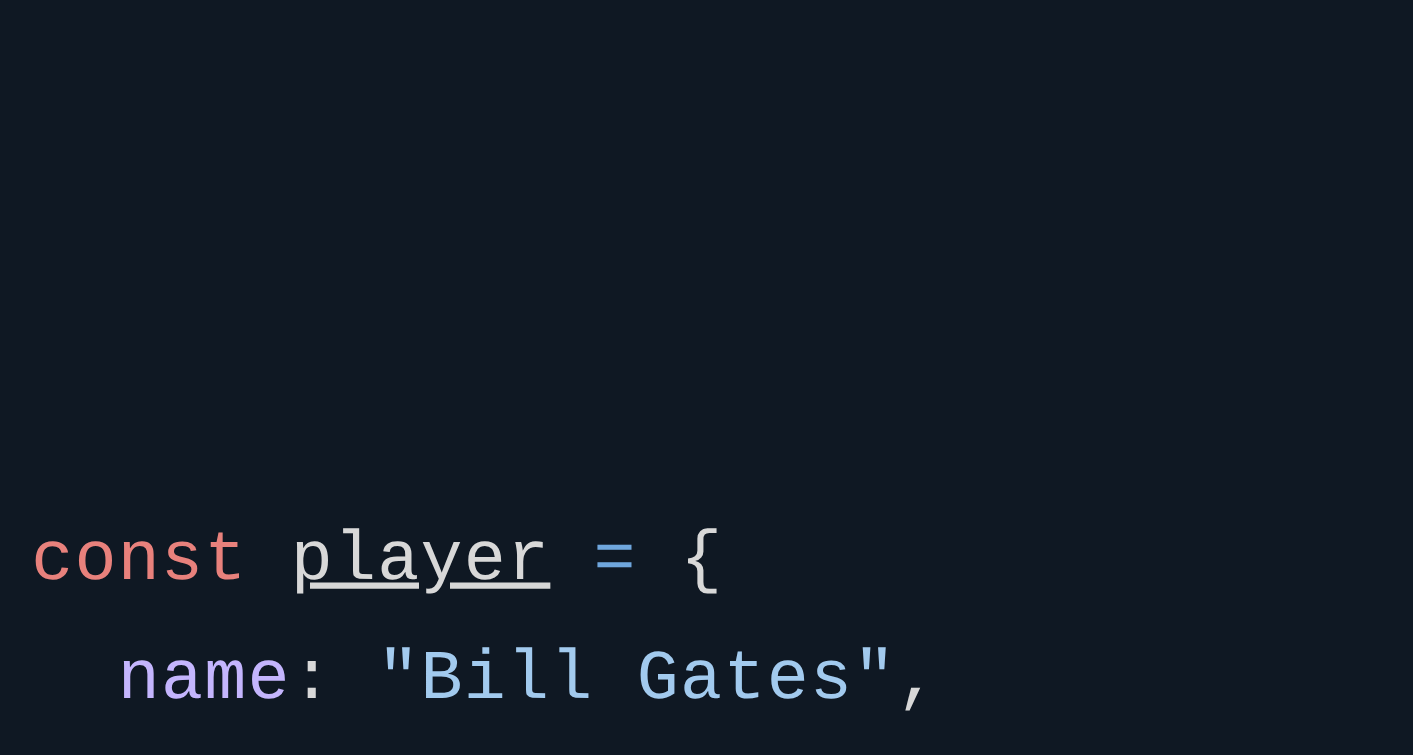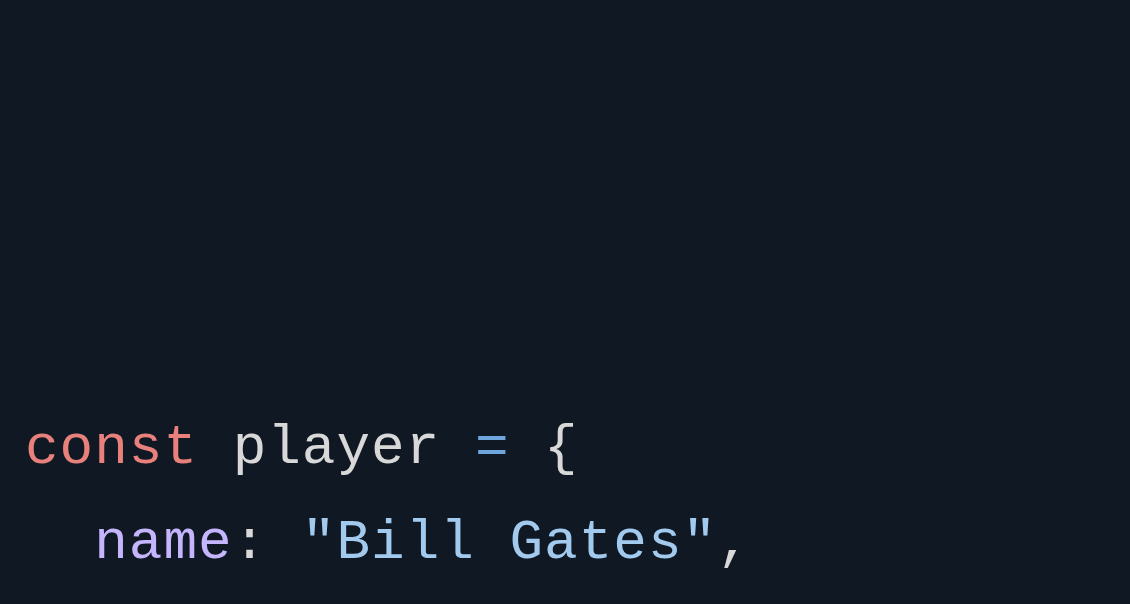--- a/index.html
+++ b/index.html
@@ -17,20 +17,21 @@
       padding: 20px 25px;
       overflow: hidden;
       white-space: pre;
       letter-spacing: 1px;
     }
     .keyword {
       color: #e8817c;
     }
     .variable {
       color: #d8d8d8;
+      text-decoration: underline;
     }
     .operator {
       color: #6fa6dd;
     }
     .brace {
       color: #d8d8d8;
     }
     .property {
       color: #c4b5fd;
     }

